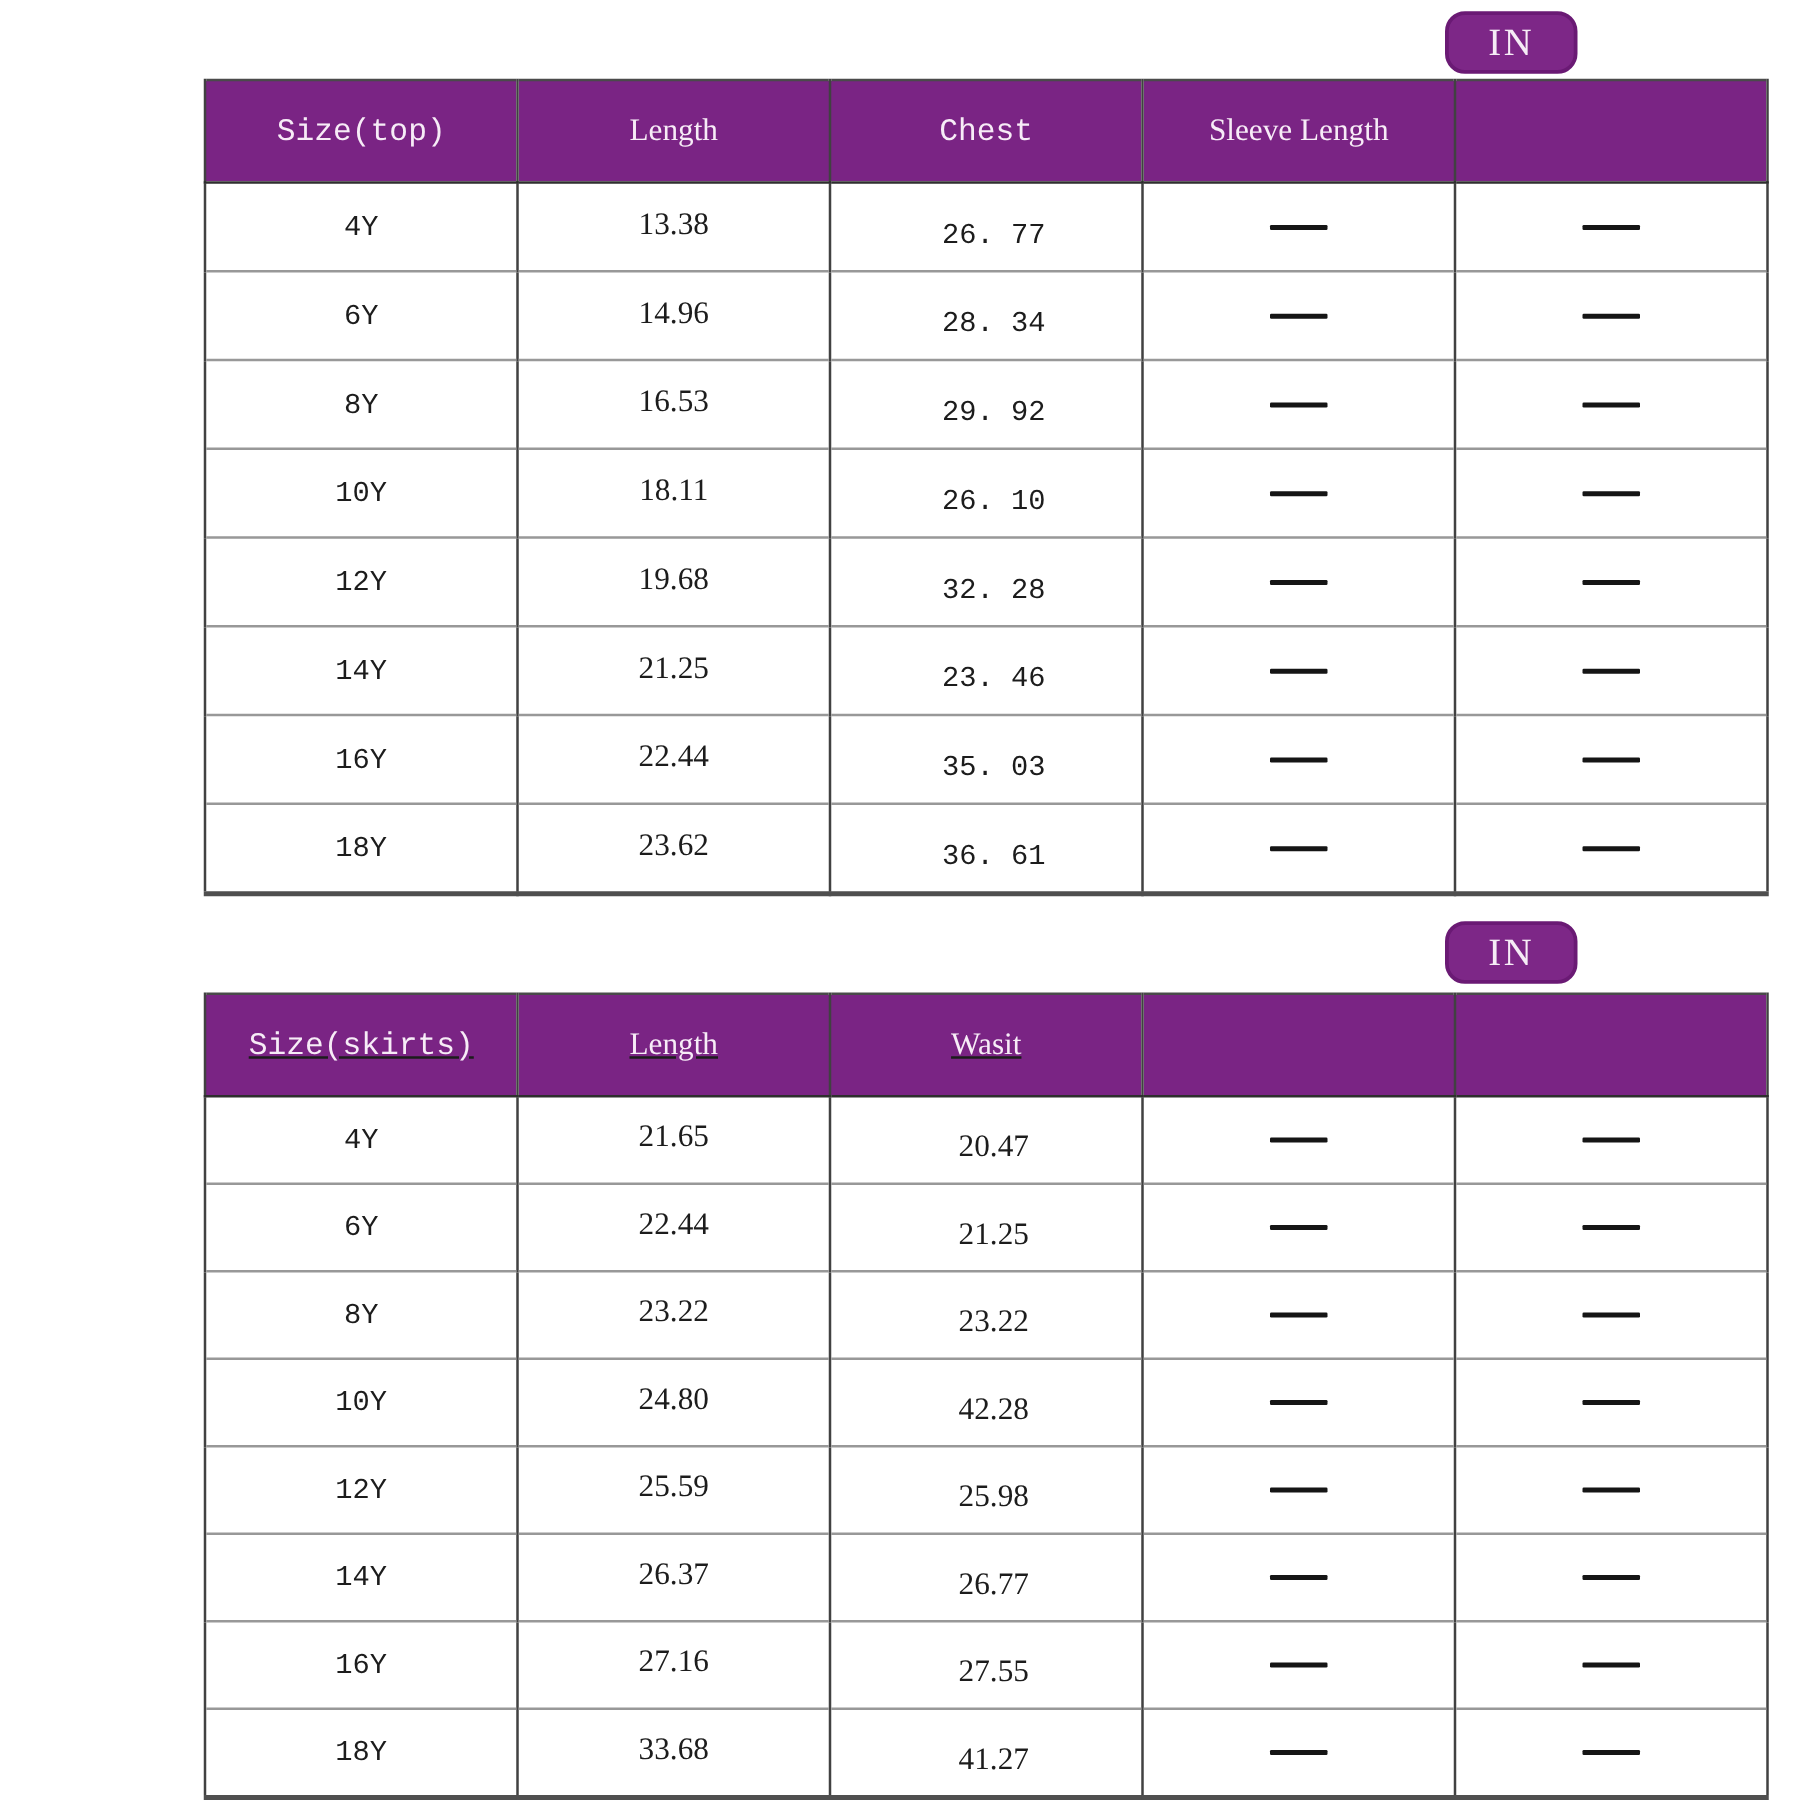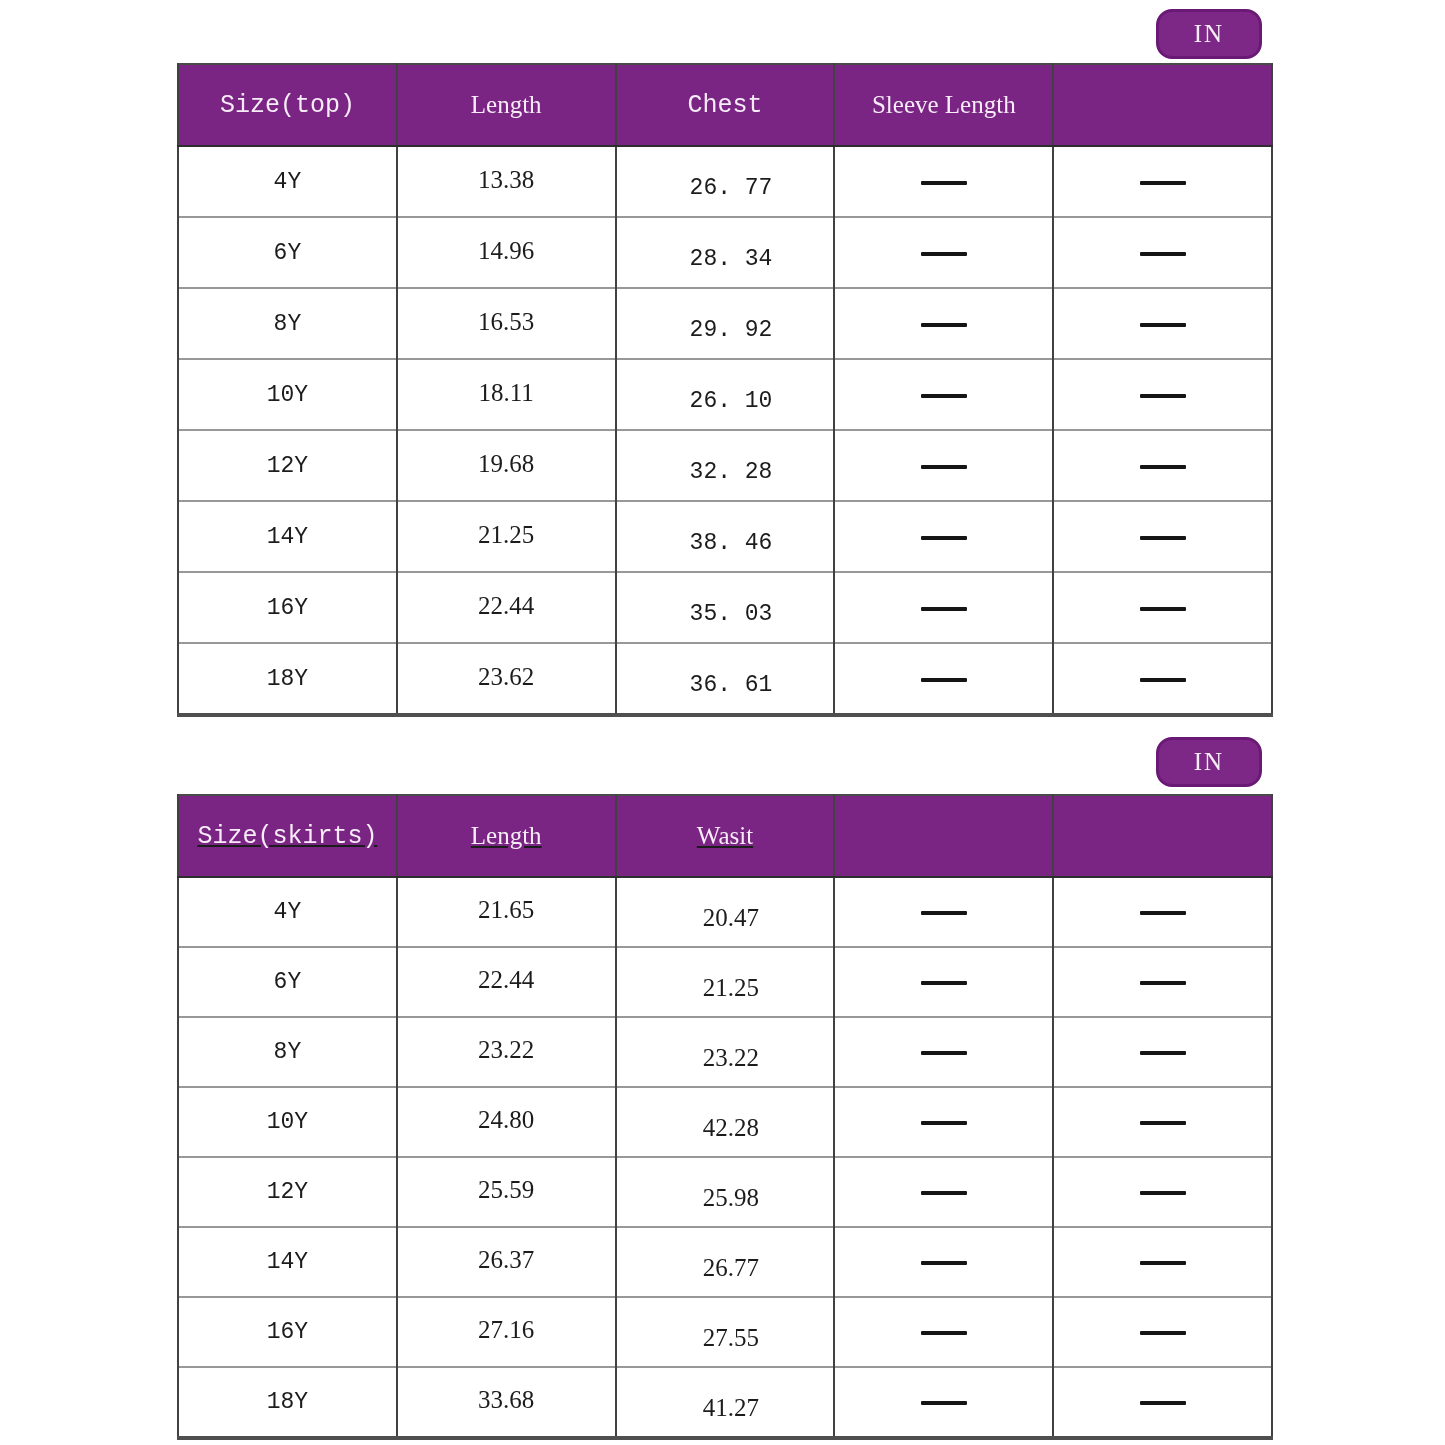--- a/index.html
+++ b/index.html
@@ -15,31 +15,31 @@
   .unit-badge {
     position: absolute;
     left: 1156px;
     width: 100px; height: 44px;
     background: #7d2787;
     border: 3px solid #6a1a74;
     border-radius: 16px;
     display: flex; align-items: center; justify-content: center;
     color: #f6ecf6;
     font-family: "Liberation Serif", serif;
-    font-size: 25px;
+    font-size: 31px;
     letter-spacing: 2px;
   }
   #badge-top { top: 9px; }
   #badge-bottom { top: 737px; }
 
   
   table.size-table {
     position: absolute;
-    left: 177px;
-    width: 1096px;
+    left: 163px;
+    width: 1252px;
     border-collapse: collapse;
     table-layout: fixed;
     border: 2px solid #4a4a4a;
     border-bottom: 4px solid #4f4f4f;
   }
   #table-tops   { top: 63px; }
   #table-skirts { top: 794px; text-decoration: underline; }
 
   .size-table th, .size-table td {
     border-left: 2px solid #414141;
@@ -128,21 +128,21 @@
     <tr>
       <td class="font-mono"><span class="cell-inner">12Y</span></td>
       <td class="font-serif shift-up"><span class="cell-inner">19.68</span></td>
       <td class="font-mono shift-down"><span class="cell-inner">32. 28</span></td>
       <td><span class="dash"></span></td>
       <td><span class="dash"></span></td>
     </tr>
     <tr>
       <td class="font-mono"><span class="cell-inner">14Y</span></td>
       <td class="font-serif shift-up"><span class="cell-inner">21.25</span></td>
-      <td class="font-mono shift-down"><span class="cell-inner">38. 46</span></td>
+      <td class="font-mono shift-down"><span class="cell-inner">23. 46</span></td>
       <td><span class="dash"></span></td>
       <td><span class="dash"></span></td>
     </tr>
     <tr>
       <td class="font-mono"><span class="cell-inner">16Y</span></td>
       <td class="font-serif shift-up"><span class="cell-inner">22.44</span></td>
       <td class="font-mono shift-down"><span class="cell-inner">35. 03</span></td>
       <td><span class="dash"></span></td>
       <td><span class="dash"></span></td>
     </tr>

